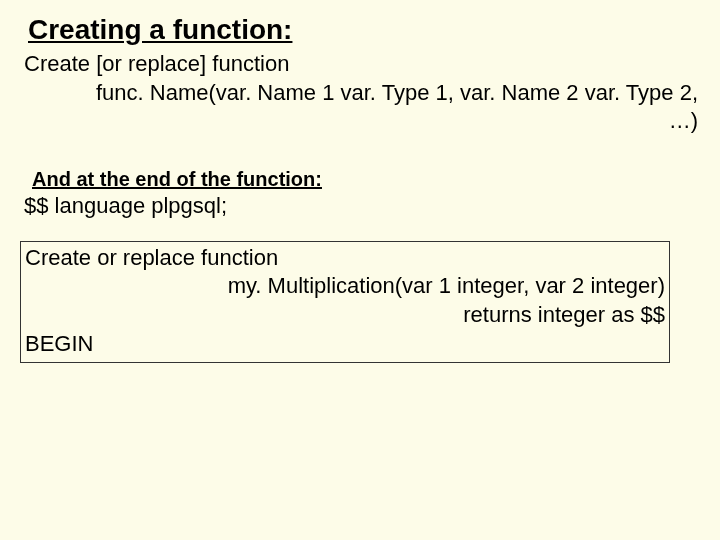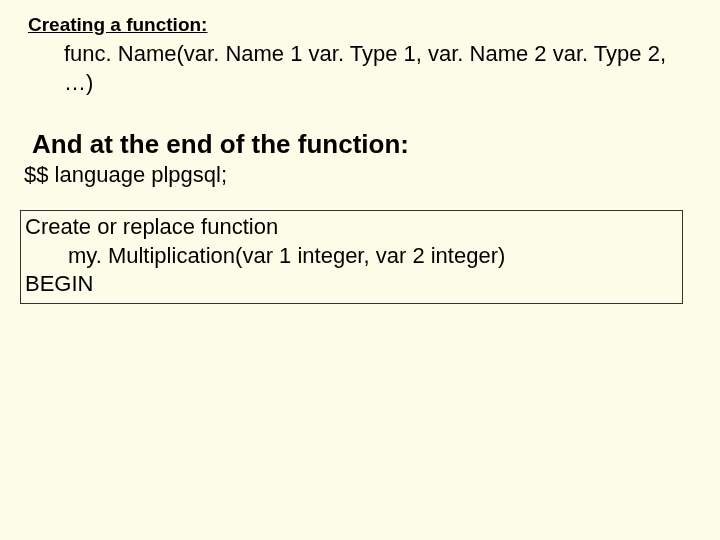--- a/index.html
+++ b/index.html
@@ -10,68 +10,72 @@
     background: #fdfce8;
     font-family: "Comic Sans MS", "Comic Sans", cursive, sans-serif;
     color: #000;
     box-sizing: border-box;
     position: relative;
   }
   .content {
     padding: 10px 22px 0 22px;
   }
   .heading {
-    font-size: 19px;
+    font-size: 28px;
     font-weight: bold;
     text-decoration: underline;
     margin: 4px 0 4px 6px;
   }
   .block1 {
     font-size: 22px;
     line-height: 1.3;
     margin-left: 2px;
     margin-bottom: 32px;
   }
   .indent {
     margin-left: 40px;
+    text-align: right;
   }
   .heading2 {
-    font-size: 26px;
+    font-size: 20px;
     font-weight: bold;
+    text-decoration: underline;
     margin: 0 0 2px 10px;
   }
   .block2 {
     font-size: 22px;
     margin-left: 2px;
     margin-bottom: 22px;
   }
   .codebox {
     border: 1px solid #333;
     font-size: 22px;
     line-height: 1.3;
-    padding: 2px 17px 4px 4px;
+    padding: 2px 4px 4px 4px;
     margin-left: -2px;
     width: 640px;
   }
   .codebox .indent {
     margin-left: 43px;
   }
 </style>
 </head>
 <body>
 
 <div class="content">
   <div class="heading">Creating a function:</div>
   <div class="block1">
+    <div>Create [or replace] function</div>
     <div class="indent">func. Name(var. Name 1 var. Type 1, var. Name 2 var. Type 2, …)</div>
   </div>
 
   <div class="heading2">And at the end of the function:</div>
   <div class="block2">
     <div>$$ language plpgsql;</div>
   </div>
 
   <div class="codebox">
     <div>Create or replace function</div>
     <div class="indent">my. Multiplication(var 1 integer, var 2 integer)</div>
+    <div class="indent">returns integer as $$</div>
     <div>BEGIN</div>
   </div>
 </div>
 
 </body></html>

